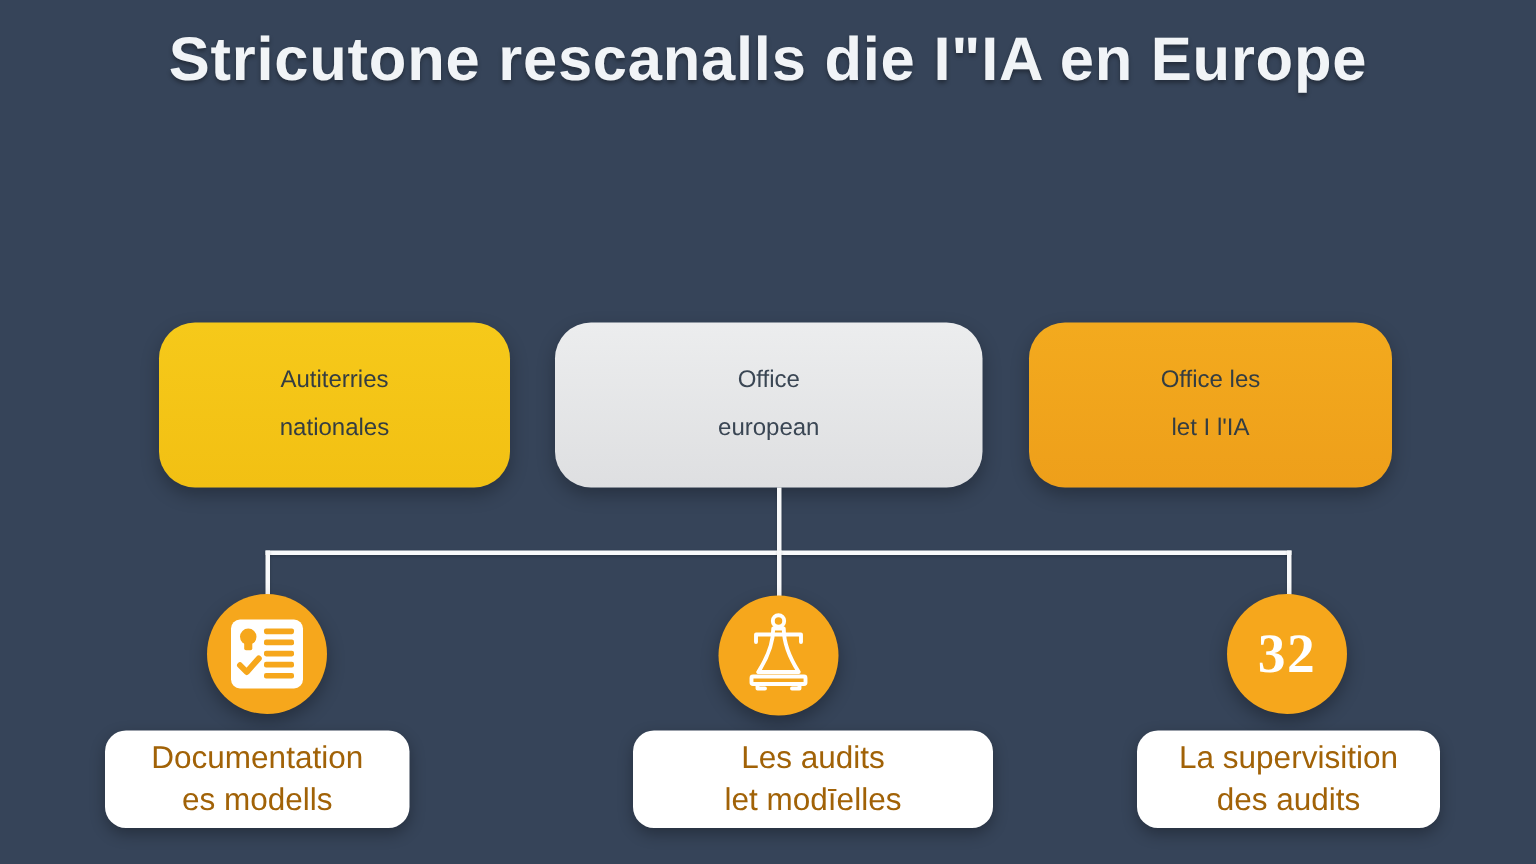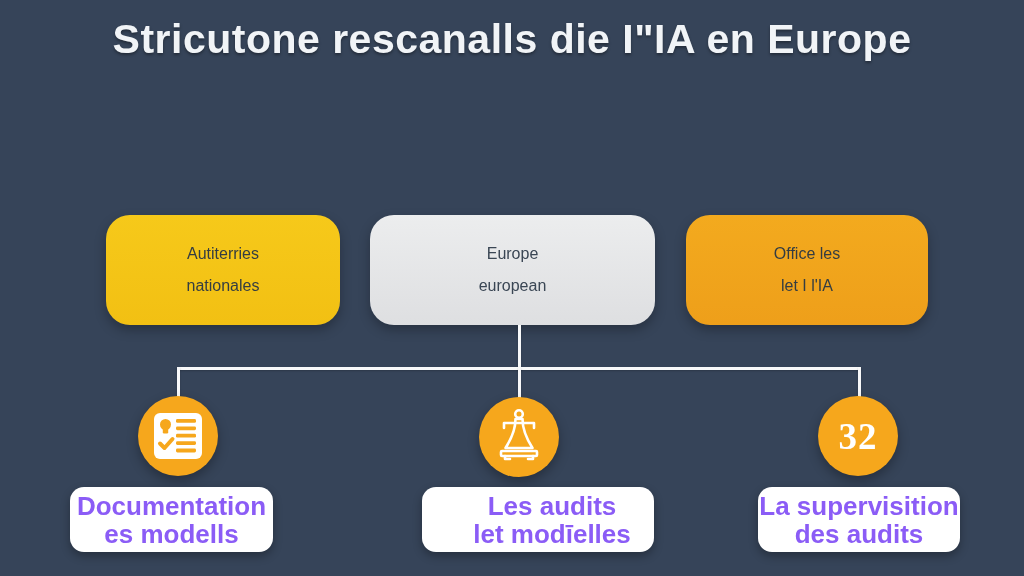--- a/index.html
+++ b/index.html
@@ -77,44 +77,44 @@
 
   .wbox {
     position: absolute;
     top: 487px; height: 65px;
     border-radius: 14px;
     background: #FFFFFF;
     display: flex; align-items: center; justify-content: center;
     box-shadow: 0 4px 10px rgba(0,0,0,0.30);
   }
   .wbox-label {
-    font-size: 26px;
-    font-weight: 700;
+    font-size: 21px;
+    font-weight: 400;
     line-height: 28px;
     text-align: center;
     white-space: pre-line;
-    color: #8b5cf6;
+    color: #a16207;
   }
   .wbox-left  { left: 70px;  width: 203px; }
-  .wbox-mid   { left: 422px; width: 204px; padding-left: 28px; }
+  .wbox-mid   { left: 422px; width: 240px; }
   .wbox-right { left: 758px; width: 202px; }
 </style>
 </head>
 <body>
 
 <div class="stage">
 
   <h1 class="title">Stricutone rescanalls die I"IA en Europe</h1>
 
   <div class="tbox box-yellow">
     <span class="tbox-label">Autiterries
 nationales</span>
   </div>
   <div class="tbox box-gray">
-    <span class="tbox-label">Europe
+    <span class="tbox-label">Office
 european</span>
   </div>
   <div class="tbox box-orange">
     <span class="tbox-label">Office les
 let I l'IA</span>
   </div>
 
   <div class="cline cl-vmid"></div>
   <div class="cline cl-hbar"></div>
   <div class="cline cl-sleft"></div>

